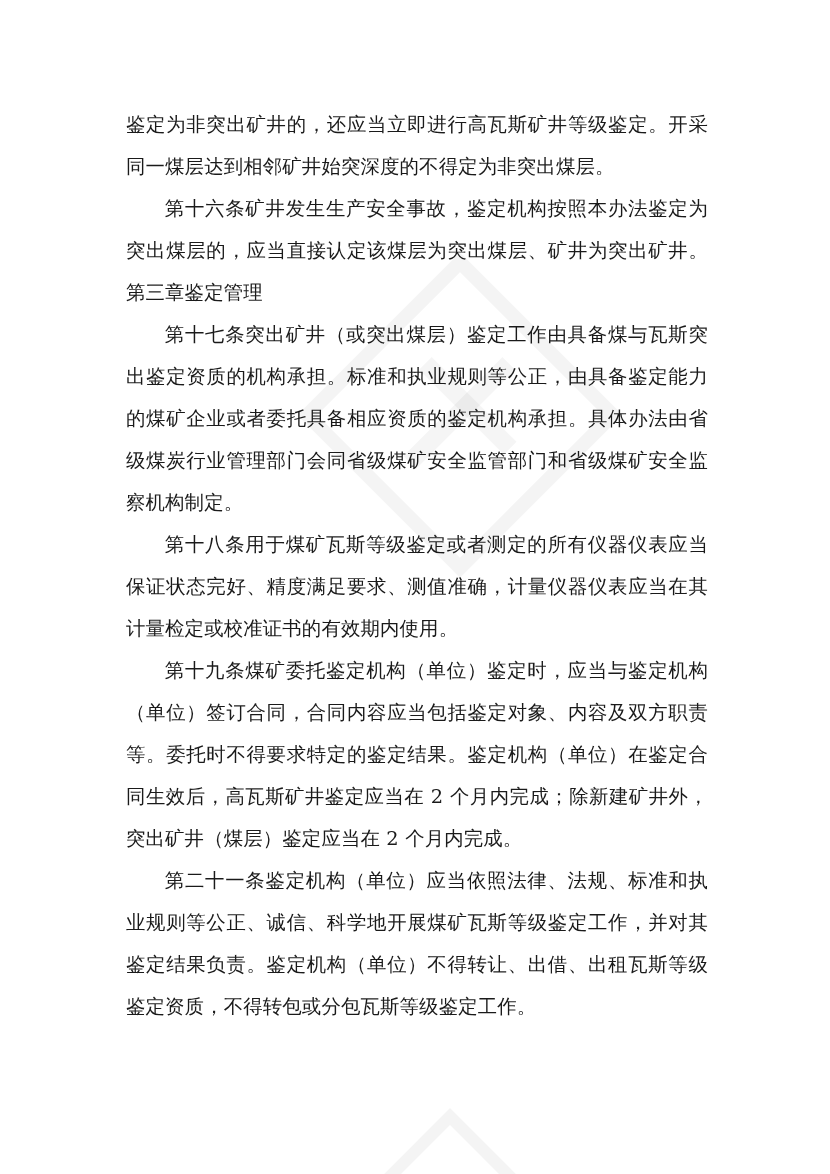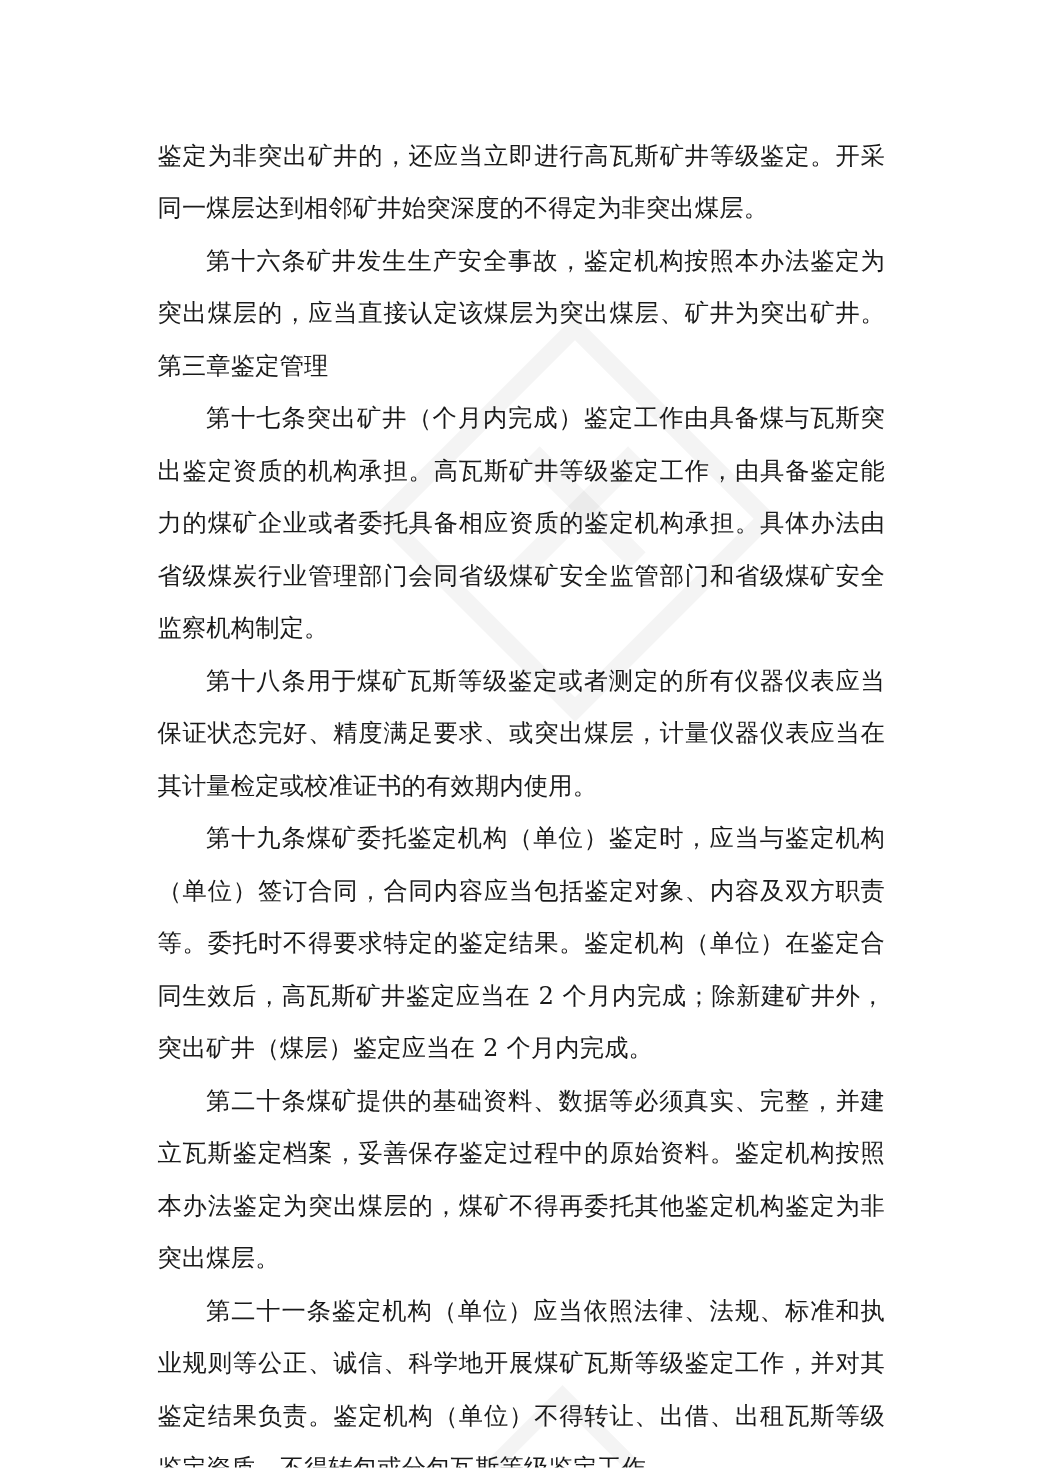--- a/index.html
+++ b/index.html
@@ -71,19 +71,18 @@
 </head>
 <body>
 
 <div class="page">
   <div class="watermark wm-main"></div>
   <div class="watermark wm-bottom"></div>
 
   <div class="content">
     <p>鉴定为非突出矿井的，还应当立即进行高瓦斯矿井等级鉴定。开采同一煤层达到相邻矿井始突深度的不得定为非突出煤层。</p>
     <p class="indent">第十六条矿井发生生产安全事故，鉴定机构按照本办法鉴定为突出煤层的，应当直接认定该煤层为突出煤层、矿井为突出矿井。第三章鉴定管理</p>
-    <p class="indent">第十七条突出矿井（个月内完成）鉴定工作由具备煤与瓦斯突出鉴定资质的机构承担。高瓦斯矿井等级鉴定工作，由具备鉴定能力的煤矿企业或者委托具备相应资质的鉴定机构承担。具体办法由省级煤炭行业管理部门会同省级煤矿安全监管部门和省级煤矿安全监察机构制定。</p>
-    <p class="indent">第十八条用于煤矿瓦斯等级鉴定或者测定的所有仪器仪表应当保证状态完好、精度满足要求、或突出煤层，计量仪器仪表应当在其计量检定或校准证书的有效期内使用。</p>
+    <p class="indent">第十七条突出矿井（或突出煤层）鉴定工作由具备煤与瓦斯突出鉴定资质的机构承担。标准和执业规则等公正，由具备鉴定能力的煤矿企业或者委托具备相应资质的鉴定机构承担。具体办法由省级煤炭行业管理部门会同省级煤矿安全监管部门和省级煤矿安全监察机构制定。</p>
+    <p class="indent">第十八条用于煤矿瓦斯等级鉴定或者测定的所有仪器仪表应当保证状态完好、精度满足要求、测值准确，计量仪器仪表应当在其计量检定或校准证书的有效期内使用。</p>
     <p class="indent">第十九条煤矿委托鉴定机构（单位）鉴定时，应当与鉴定机构（单位）签订合同，合同内容应当包括鉴定对象、内容及双方职责等。委托时不得要求特定的鉴定结果。鉴定机构（单位）在鉴定合同生效后，高瓦斯矿井鉴定应当在 2 个月内完成；除新建矿井外，突出矿井（煤层）鉴定应当在 2 个月内完成。</p>
-    <p class="indent">第二十条煤矿提供的基础资料、数据等必须真实、完整，并建立瓦斯鉴定档案，妥善保存鉴定过程中的原始资料。鉴定机构按照本办法鉴定为突出煤层的，煤矿不得再委托其他鉴定机构鉴定为非突出煤层。</p>
     <p class="indent">第二十一条鉴定机构（单位）应当依照法律、法规、标准和执业规则等公正、诚信、科学地开展煤矿瓦斯等级鉴定工作，并对其鉴定结果负责。鉴定机构（单位）不得转让、出借、出租瓦斯等级鉴定资质，不得转包或分包瓦斯等级鉴定工作。</p>
   </div>
 </div>
 
 </body></html>

